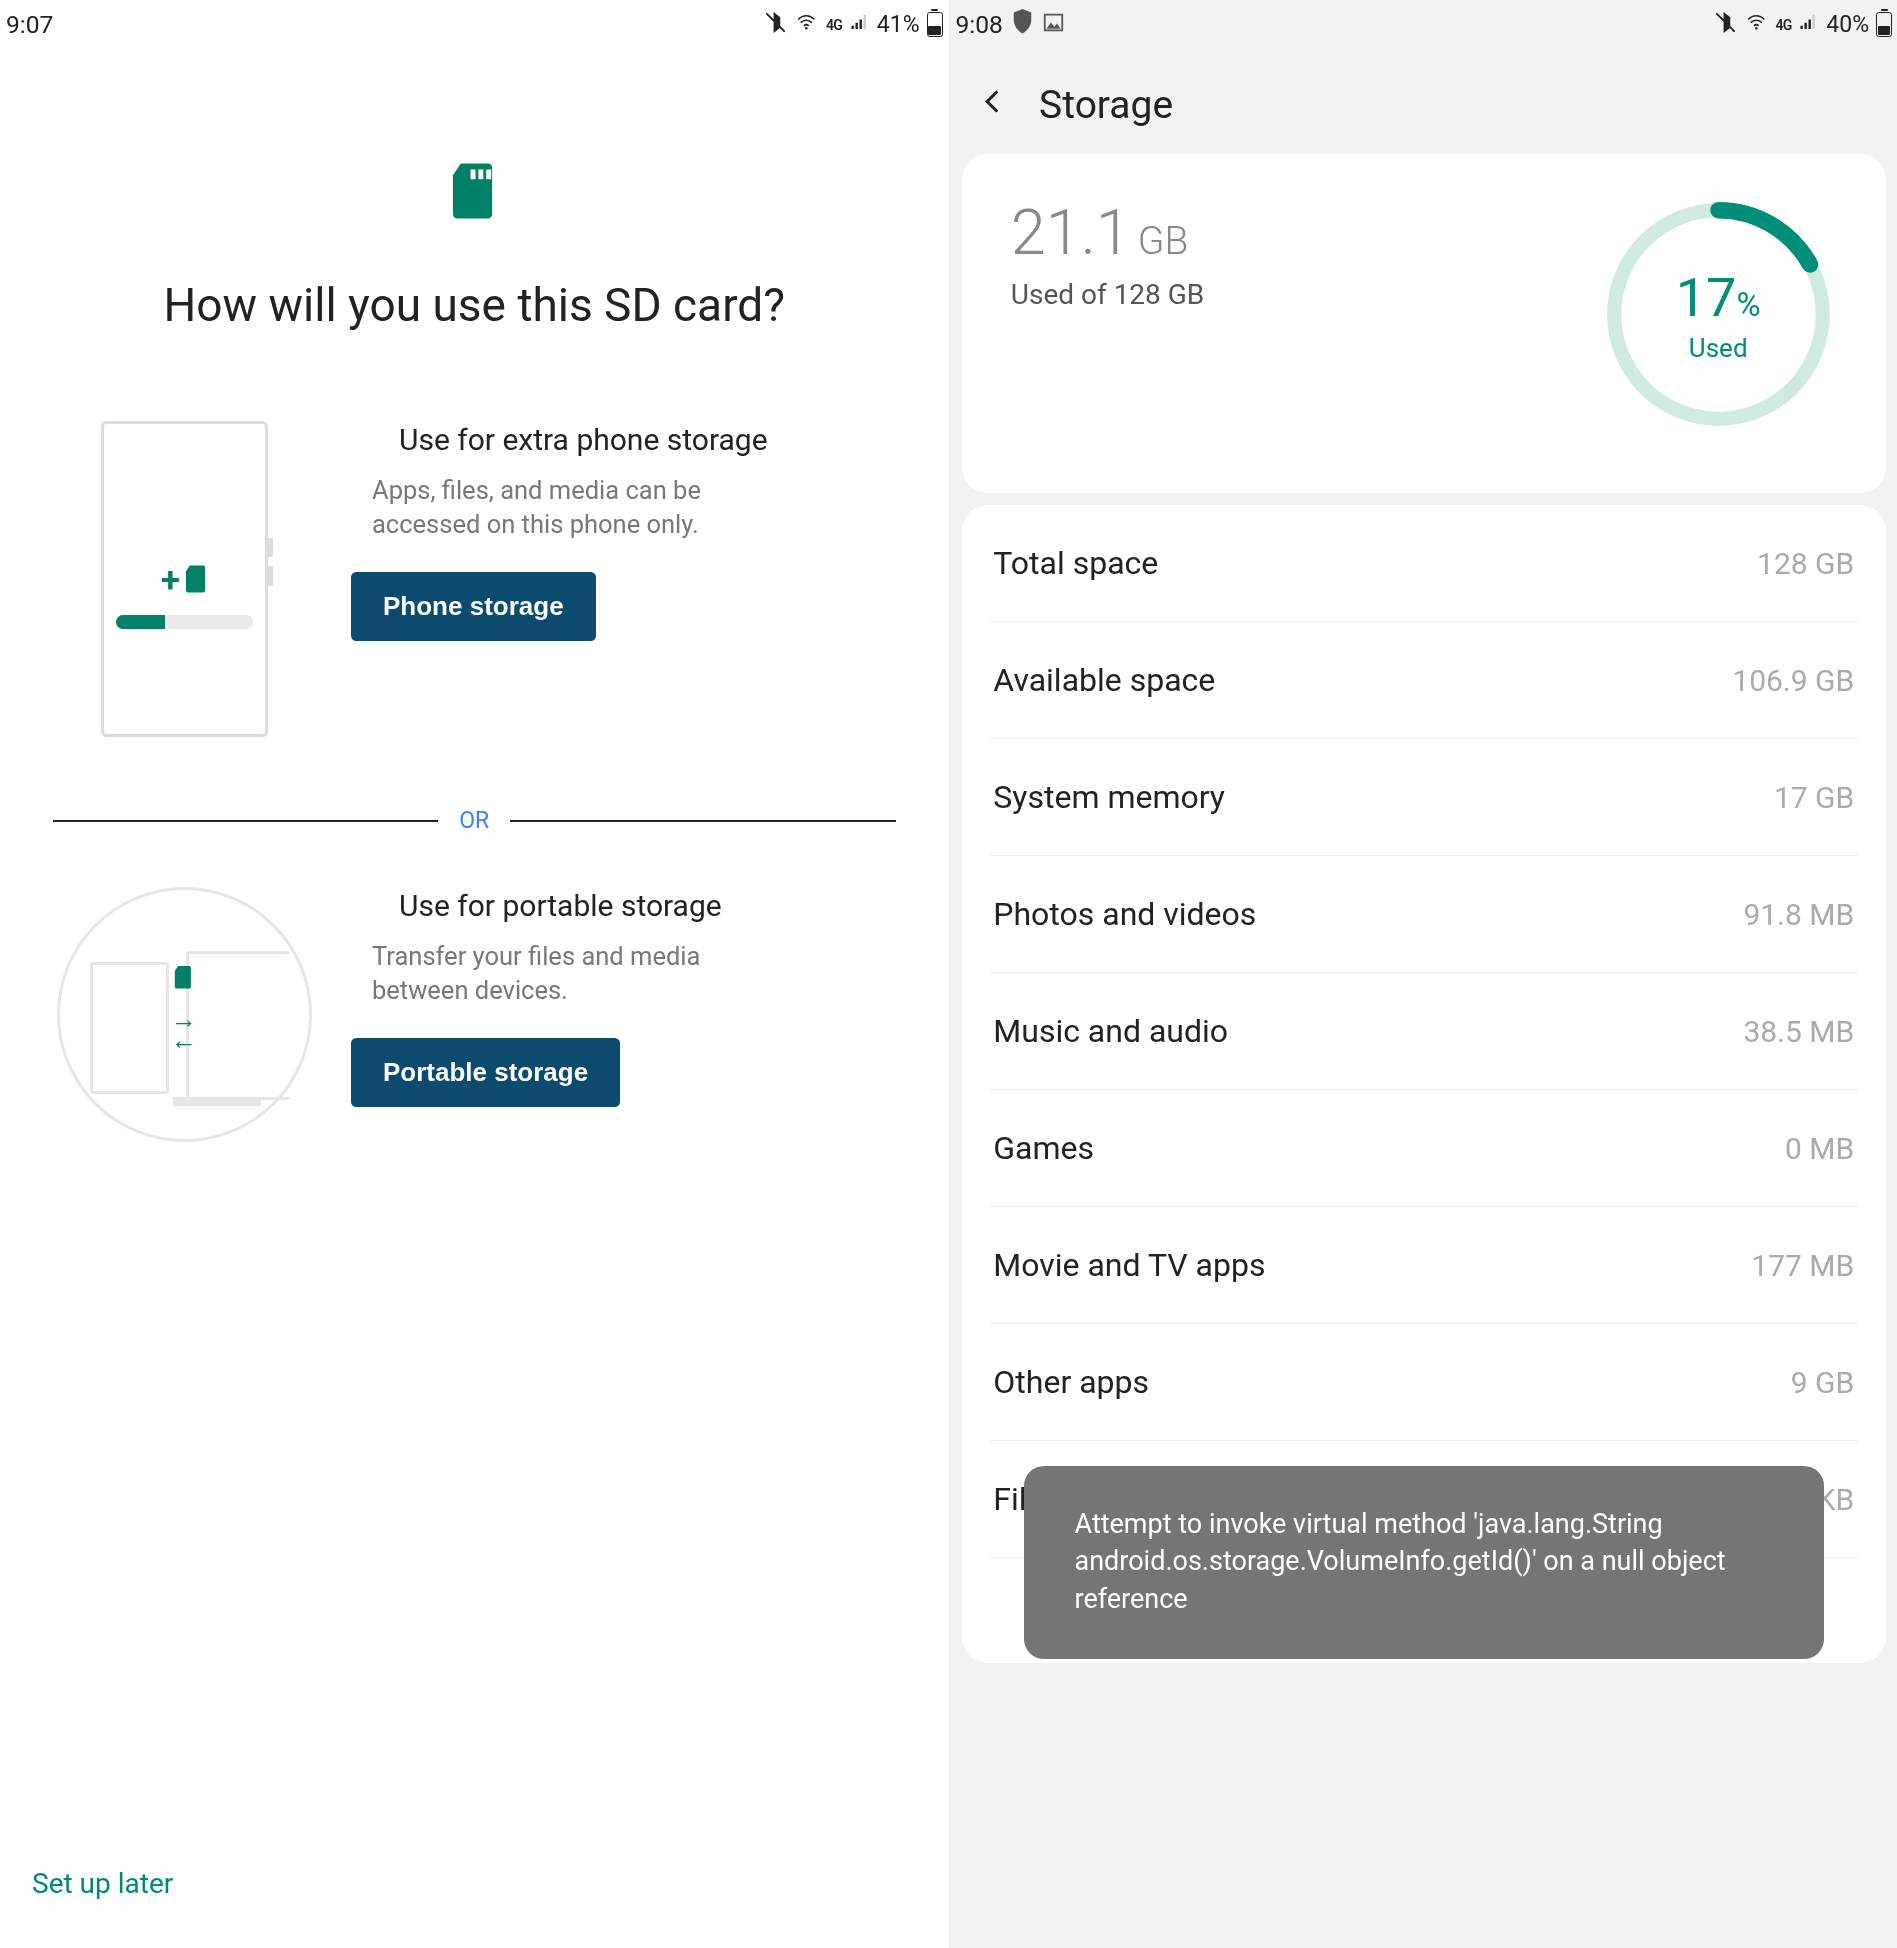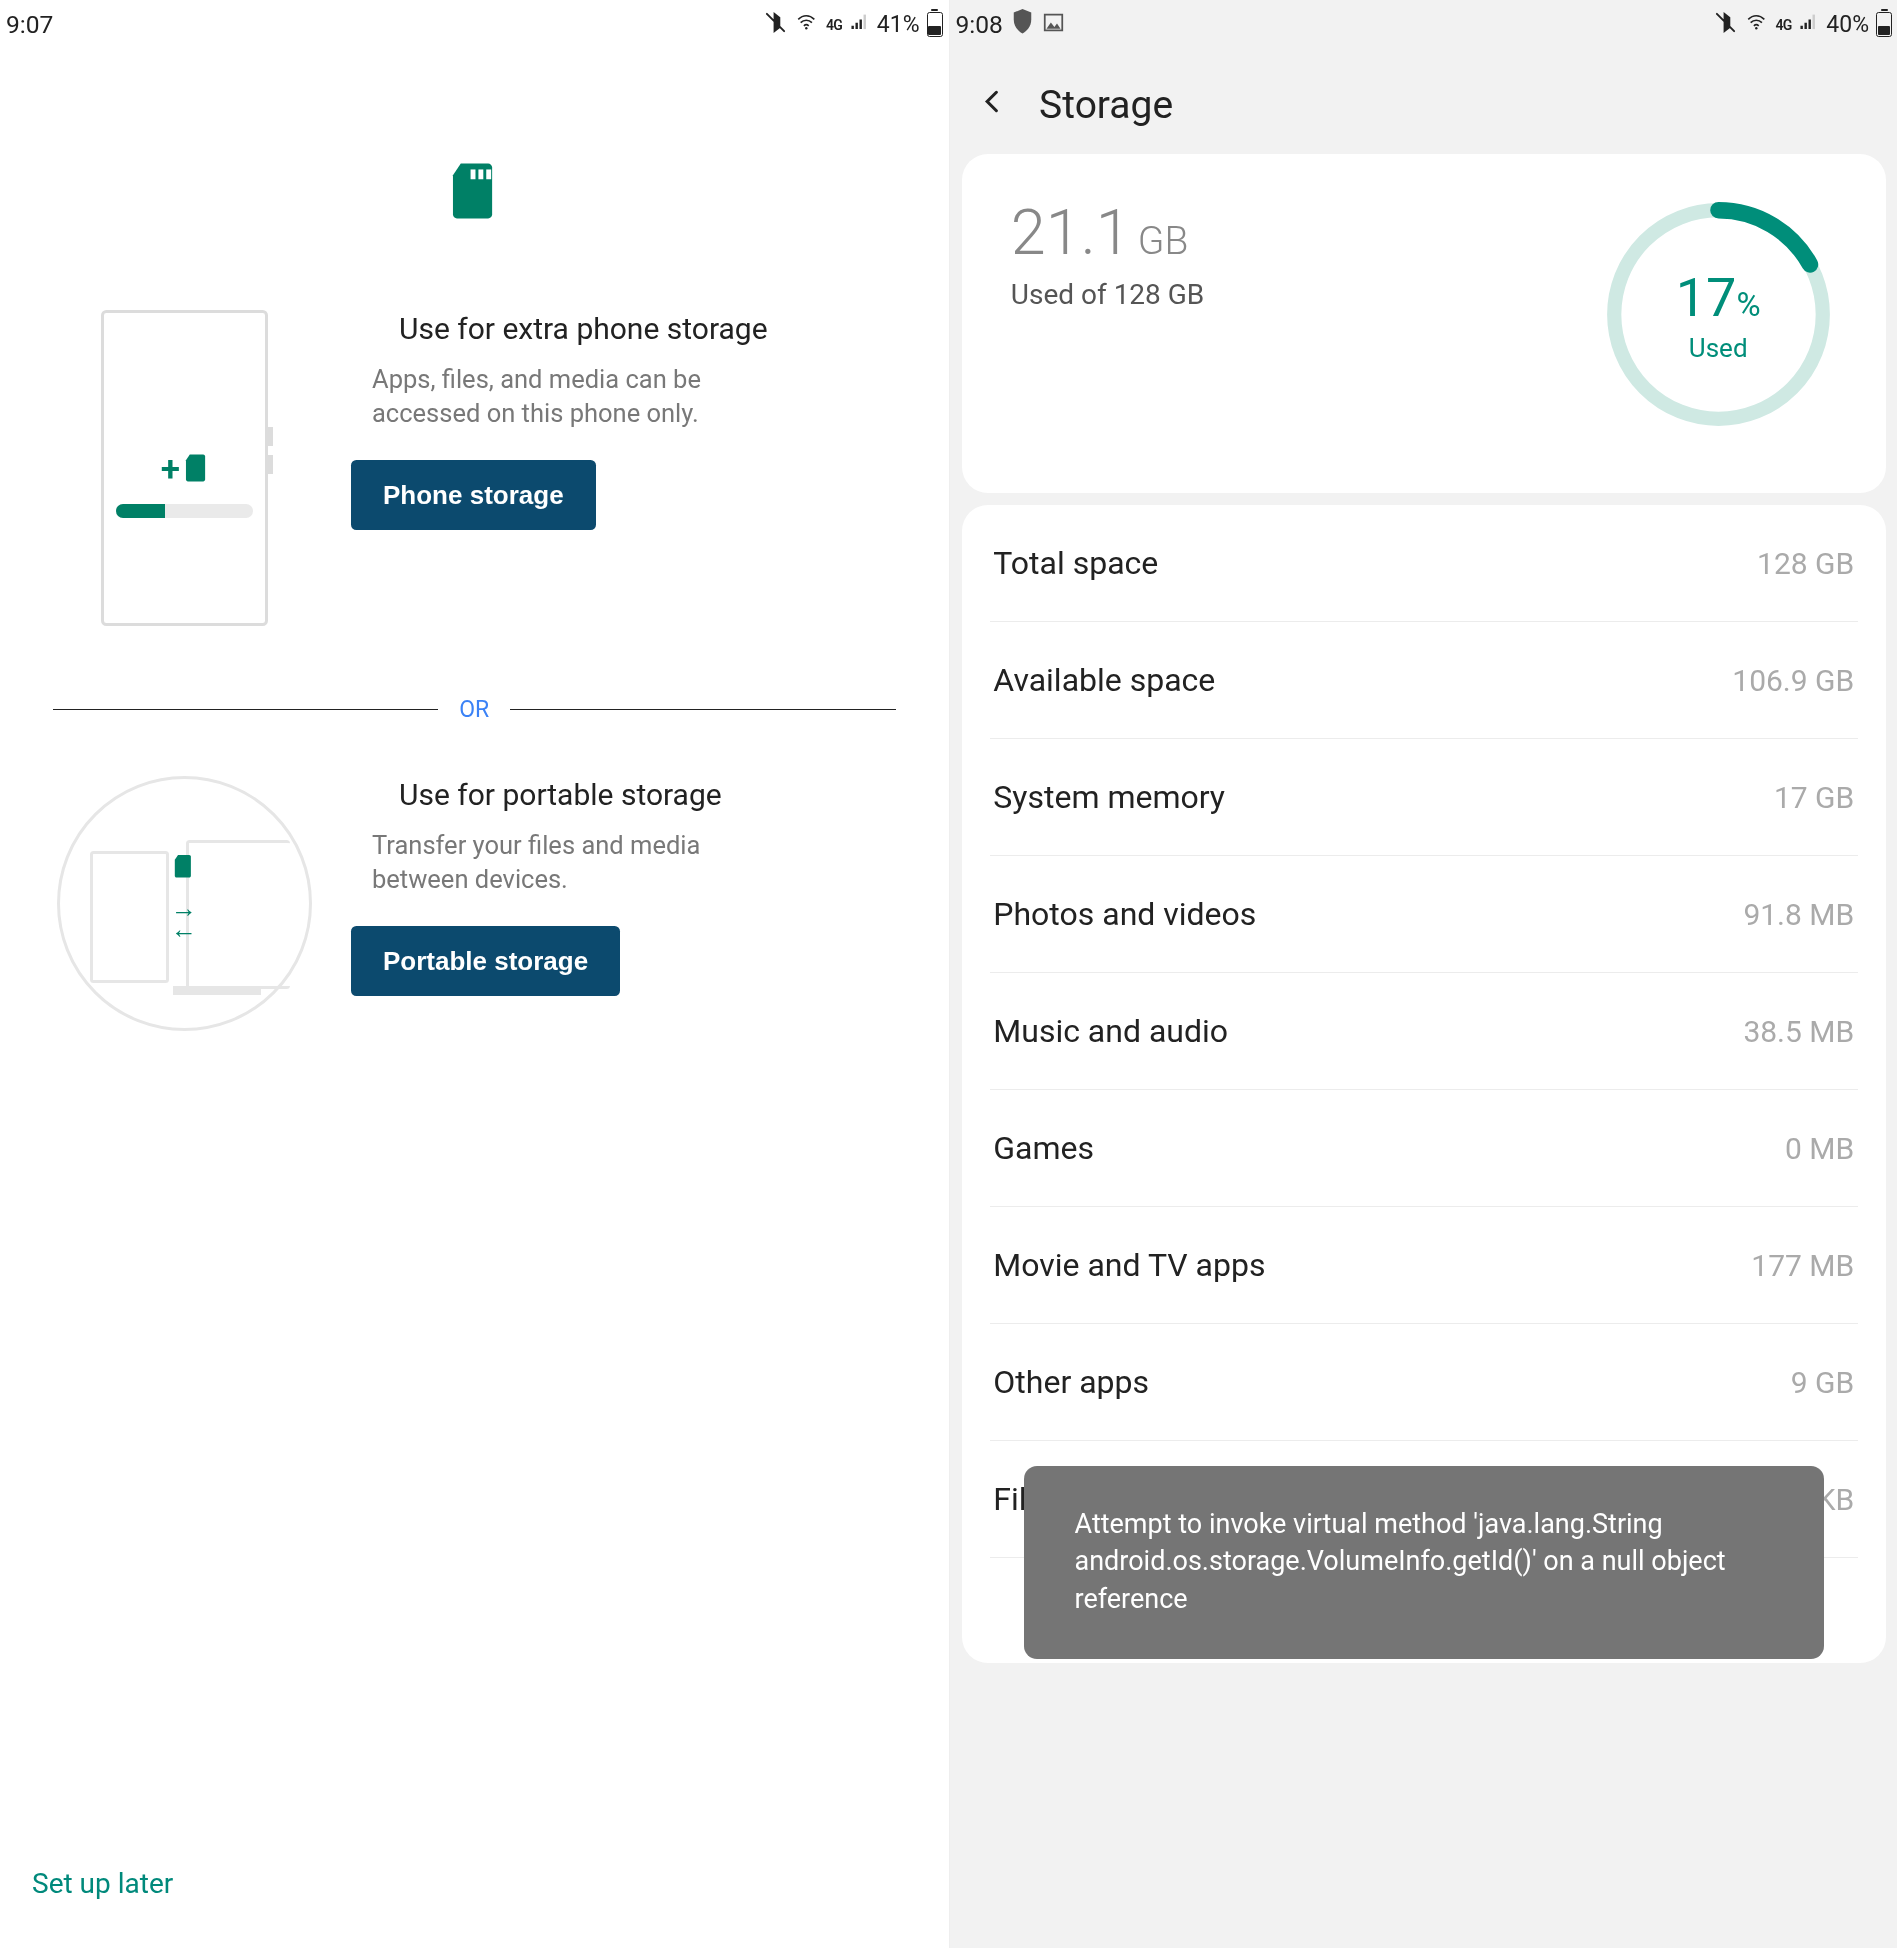--- a/index.html
+++ b/index.html
@@ -62,21 +62,21 @@
   .ring-wrap { position:relative; width:237px; height:237px; }
   .ring-wrap svg { transform: rotate(-90deg);}
   .ring-center { position:absolute; inset:0; display:flex; flex-direction:column; align-items:center; justify-content:center; }
   .ring-num { font-size:54px; color:#008e7a; font-weight:400; }
   .ring-unit { font-size:33px; color:#008e7a; }
   .ring-label { font-size:26px; color:#008e7a; margin-top:3.5px;}
   .list-card { background:#fff; border-radius:26px; margin: 0 12.3px; padding: 0 28px 105px; overflow:hidden;}
   .list-row { display:flex; justify-content:space-between; align-items:center; padding: 39px 3.5px; border-bottom:0.9px solid #ececec; }
   .row-label { font-size:32px; color:#222; }
   .row-value { font-size:30px; color:#aaa; }
-  .toast { position:absolute; left:74px; right:74px; bottom:290px; background:#757575; color:#fff; border-radius:13px; padding:40px 51px; font-size:27px; line-height:1.4; }
+  .toast { position:absolute; left:74px; right:74px; bottom:290px; background:#757575; color:#fff; border-radius:20px; padding:40px 51px; font-size:27px; line-height:1.4; }
 </style>
 </head>
 <body>
 
 <div class="container">
 
   <div class="screen screen-left">
     <div class="statusbar">
       <span>9:07</span>
       <div class="right">
@@ -107,20 +107,21 @@
 
     <div class="left-content">
       <div class="sd-icon-wrap">
         <svg width="47" height="56" viewBox="0 0 24 28">
             <path fill="#008066" d="M5 0h14c1 0 2 1 2 2v24c0 1-1 2-2 2H3c-1 0-2-1-2-2V6z"></path>
             <rect x="10" y="3" width="2.5" height="5" fill="#fff"></rect>
             <rect x="14" y="3" width="2.5" height="5" fill="#fff"></rect>
             <rect x="18" y="3" width="2.5" height="5" fill="#fff"></rect>
           </svg>
       </div>
+      <h1 class="heading-left">How will you use this SD card?</h1>
 
       <div class="section">
         <div class="illus-box">
           <div class="phone-outline">
             <div class="btns">
                 <span></span>
                 <span></span>
               </div>
             <div class="plus-sd">
               <span class="plus">+</span>

